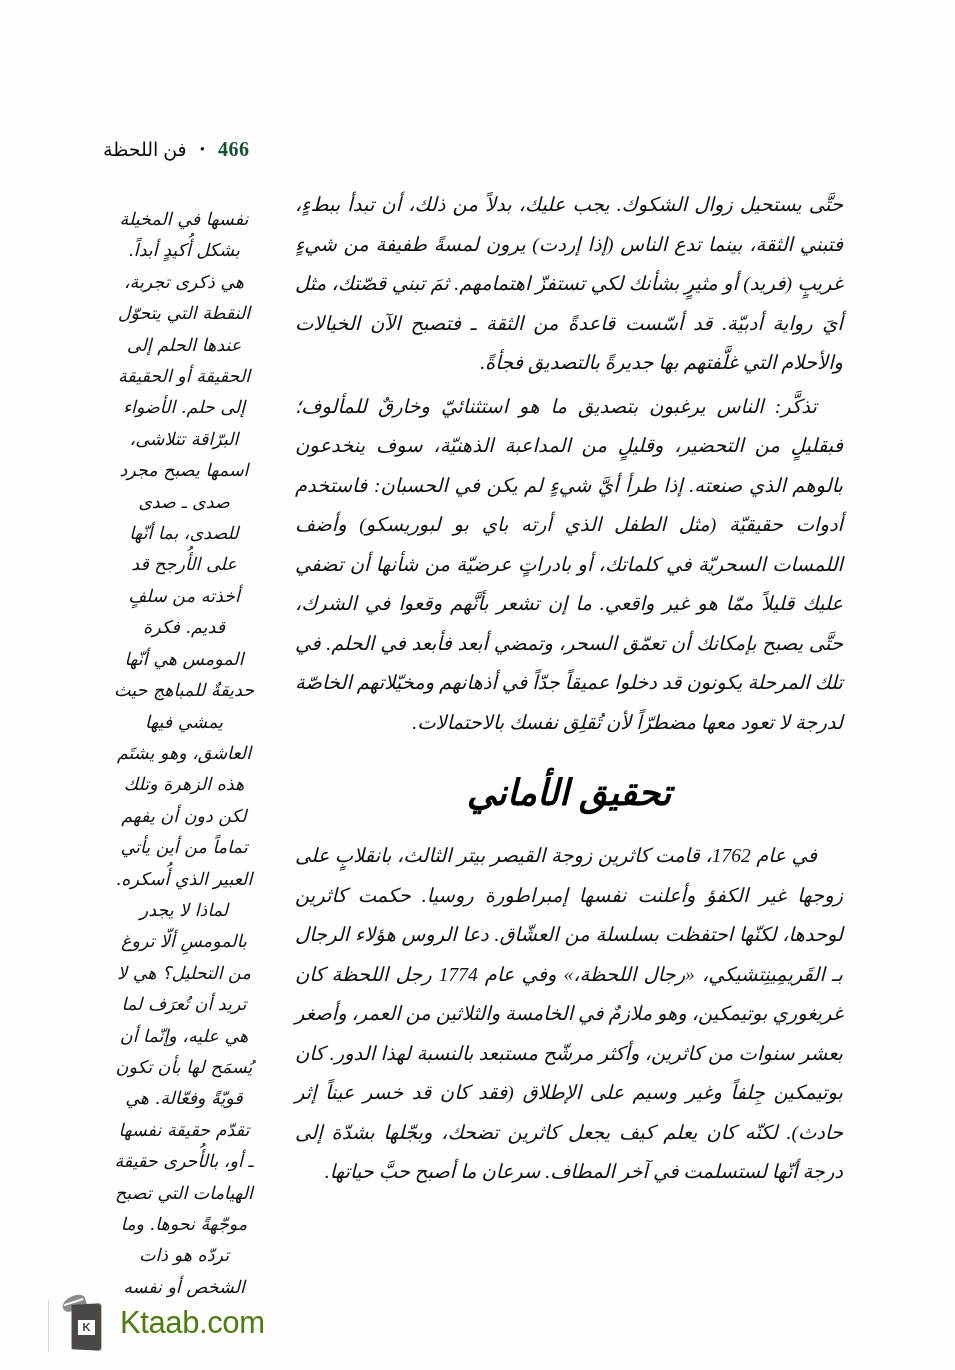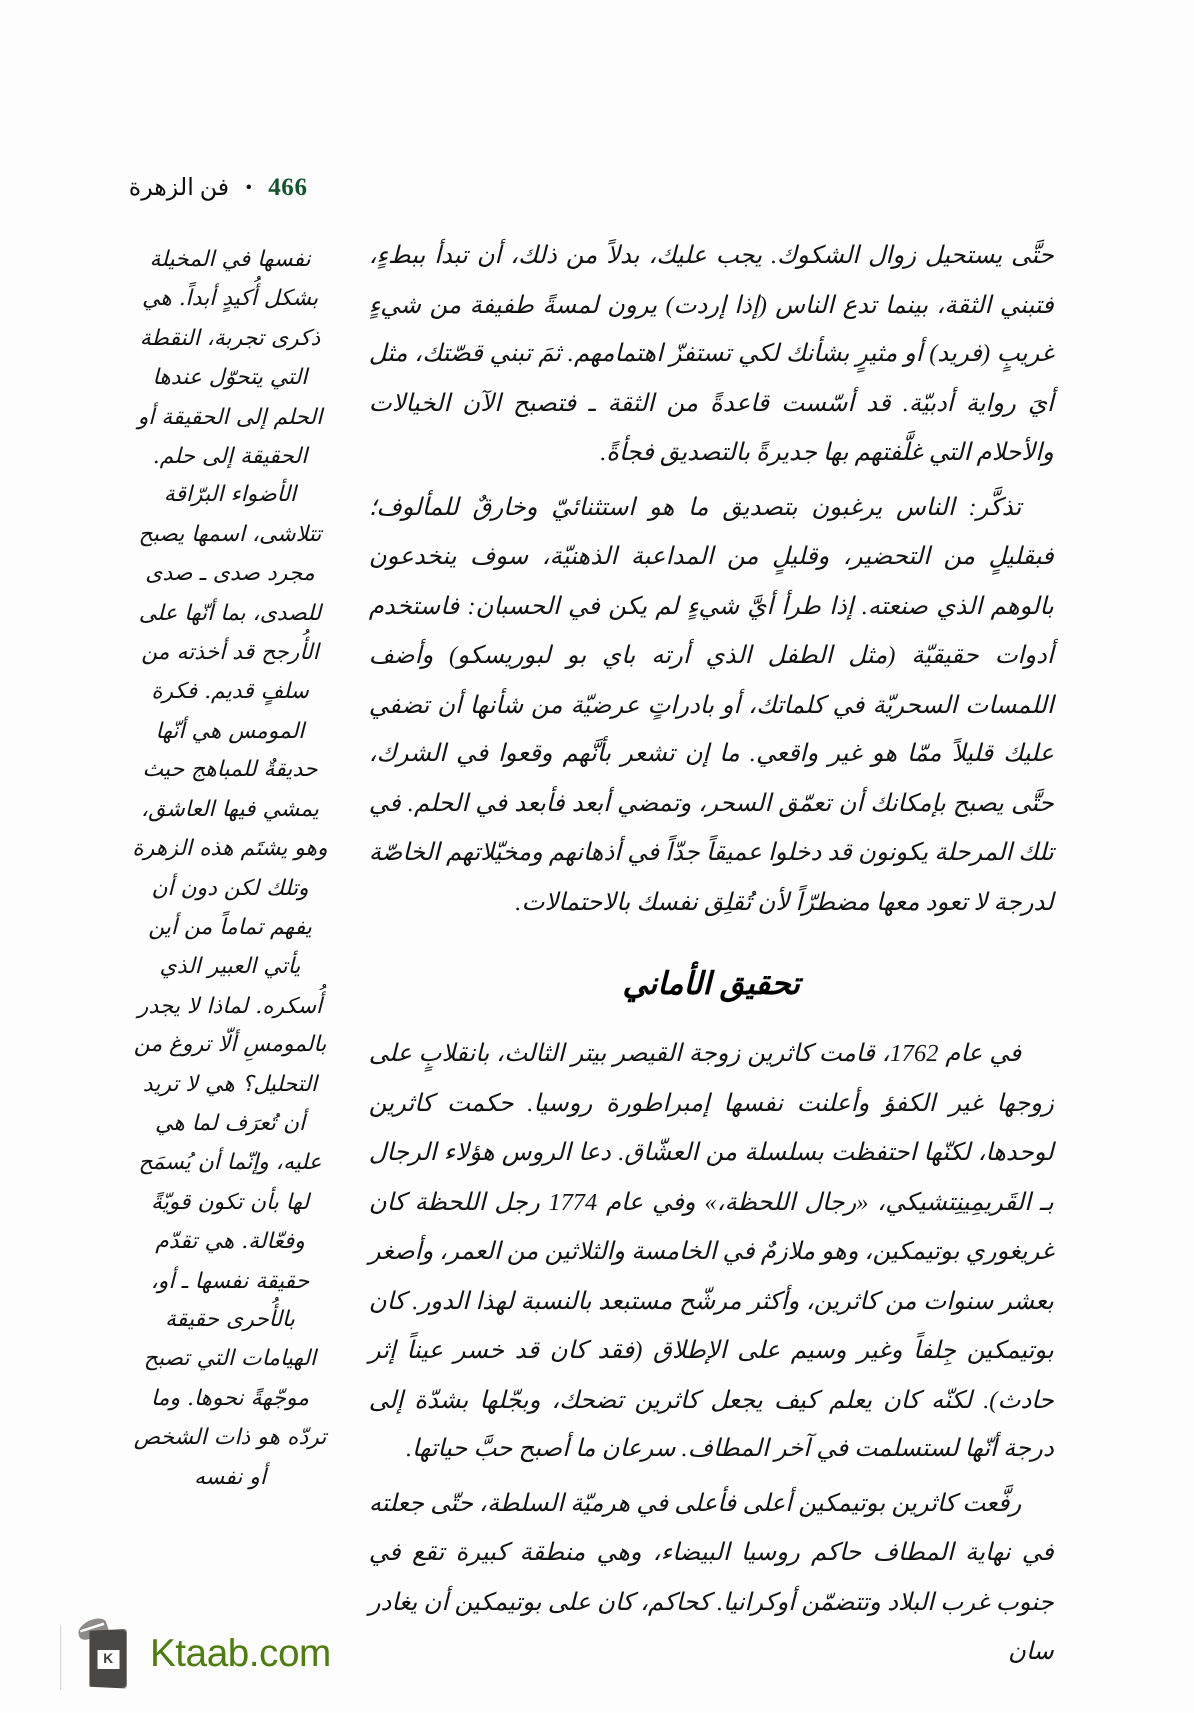--- a/index.html
+++ b/index.html
@@ -89,21 +89,21 @@
     margin: 0 0 4px 0;
     font-size: 19.5px;
     line-height: 39.5px;
     text-align: justify;
     text-indent: 26px;
   }
   .main-col p.no-indent { text-indent: 0; }
 
   h2.section-title {
     margin: 30px 0 22px 0;
-    font-size: 25px;
+    font-size: 36px;
     font-weight: 700;
     text-align: center;
     font-family: "Liberation Sans", sans-serif;
     letter-spacing: -0.5px;
     color: #000;
   }
 
   
   .note-col {
     flex: 0 0 170px;
@@ -111,21 +111,21 @@
     direction: rtl;
     text-align: center;
     font-family: "DejaVu Serif", "Liberation Serif", serif;
     font-style: italic;
     font-size: 17.5px;
     line-height: 31.4px;
     color: #111;
     padding-top: 4px;
   }
   .note-col p {
-    margin: 4px;
+    margin: 15px;
     text-align: center;
     letter-spacing: -0.2px;
   }
 
   
   .footer {
     position: absolute;
     left: 62px;
     bottom: 18px;
     display: flex;
@@ -199,34 +199,33 @@
 </style>
 </head>
 <body>
 
 <div class="page">
 
   <div class="running-head">
     <div class="running-head-inner">
       <span class="folio">466</span>
       <span class="dot">•</span>
-      <span class="chapter">فن الزهرة</span>
+      <span class="chapter">فن اللحظة</span>
     </div>
   </div>
 
   <div class="body-wrap">
 
     <div class="main-col">
       <p class="no-indent">حتَّى يستحيل زوال الشكوك. يجب عليك، بدلاً من ذلك، أن تبدأ ببطءٍ، فتبني الثقة، بينما تدع الناس (إذا إردت) يرون لمسةً طفيفة من شيءٍ غريبٍ (فريد) أو مثيرٍ بشأنك لكي تستفزّ اهتمامهم. ثمَ تبني قصّتك، مثل أيَ رواية أدبيّة. قد أسّست قاعدةً من الثقة ـ فتصبح الآن الخيالات والأحلام التي غلَّفتهم بها جديرةً بالتصديق فجأةً.</p>
       <p>تذكَّر: الناس يرغبون بتصديق ما هو استثنائيّ وخارقٌ للمألوف؛ فبقليلٍ من التحضير، وقليلٍ من المداعبة الذهنيّة، سوف ينخدعون بالوهم الذي صنعته. إذا طرأ أيَّ شيءٍ لم يكن في الحسبان: فاستخدم أدوات حقيقيّة (مثل الطفل الذي أرته باي بو لبوريسكو) وأضف اللمسات السحريّة في كلماتك، أو بادراتٍ عرضيّة من شأنها أن تضفي عليك قليلاً ممّا هو غير واقعي. ما إن تشعر بأنَّهم وقعوا في الشرك، حتَّى يصبح بإمكانك أن تعمّق السحر، وتمضي أبعد فأبعد في الحلم. في تلك المرحلة يكونون قد دخلوا عميقاً جدّاً في أذهانهم ومخيّلاتهم الخاصّة لدرجة لا تعود معها مضطرّاً لأن تُقلِق نفسك بالاحتمالات.</p>
 
       <h2 class="section-title">تحقيق الأماني</h2>
 
       <p>في عام 1762، قامت كاثرين زوجة القيصر بيتر الثالث، بانقلابٍ على زوجها غير الكفؤ وأعلنت نفسها إمبراطورة روسيا. حكمت كاثرين لوحدها، لكنّها احتفظت بسلسلة من العشّاق. دعا الروس هؤلاء الرجال بـ القَريمِينِتشيكي، «رجال اللحظة،» وفي عام 1774 رجل اللحظة كان غريغوري بوتيمكين، وهو ملازمٌ في الخامسة والثلاثين من العمر، وأصغر بعشر سنوات من كاثرين، وأكثر مرشّح مستبعد بالنسبة لهذا الدور. كان بوتيمكين جِلفاً وغير وسيم على الإطلاق (فقد كان قد خسر عيناً إثر حادث). لكنّه كان يعلم كيف يجعل كاثرين تضحك، وبجّلها بشدّة إلى درجة أنّها لستسلمت في آخر المطاف. سرعان ما أصبح حبَّ حياتها.</p>
-      <p>رفَّعت كاثرين بوتيمكين أعلى فأعلى في هرميّة السلطة، حتّى جعلته في نهاية المطاف حاكم روسيا البيضاء، وهي منطقة كبيرة تقع في جنوب غرب البلاد وتتضمّن أوكرانيا. كحاكم، كان على بوتيمكين أن يغادر سان</p>
     </div>
 
     <div class="note-col">
       <p>نفسها في المخيلة بشكل أُكيدٍ أبداً. هي ذكرى تجربة، النقطة التي يتحوّل عندها الحلم إلى الحقيقة أو الحقيقة إلى حلم. الأضواء البرّاقة تتلاشى، اسمها يصبح مجرد صدى ـ صدى للصدى، بما أنّها على الأُرجح قد أخذته من سلفٍ قديم. فكرة المومس هي أنّها حديقةٌ للمباهج حيث يمشي فيها العاشق، وهو يشتَم هذه الزهرة وتلك لكن دون أن يفهم تماماً من أين يأتي العبير الذي أُسكره. لماذا لا يجدر بالمومسِ ألّا تروغ من التحليل؟ هي لا تريد أن تُعرَف لما هي عليه، وإنّما أن يُسمَح لها بأن تكون قويّةً وفعّالة. هي تقدّم حقيقة نفسها ـ أو، بالأُحرى حقيقة الهيامات التي تصبح موجّهةً نحوها. وما تردّه هو ذات الشخص أو نفسه</p>
     </div>
 
   </div>
 
   <div class="footer-rule"></div>
   <div class="footer">

